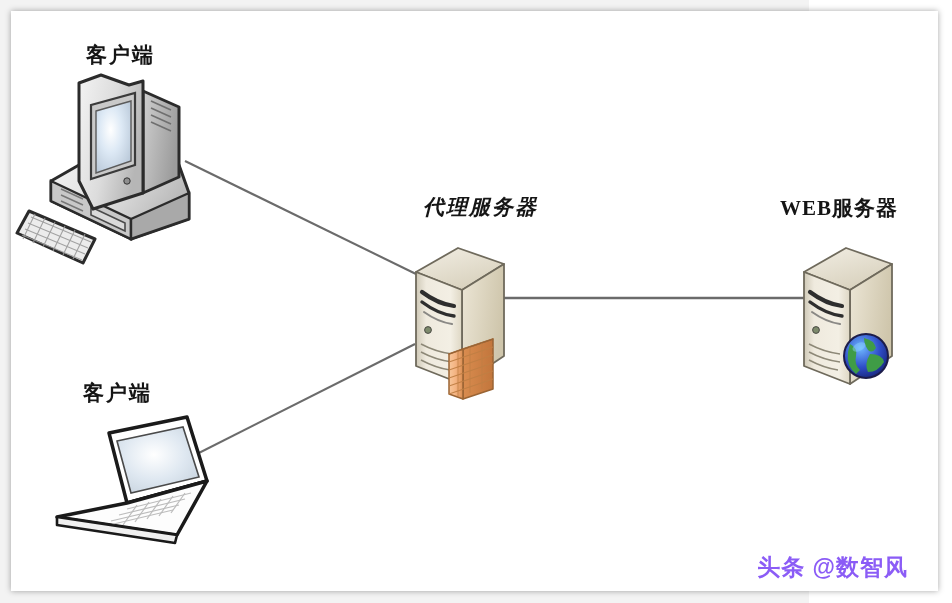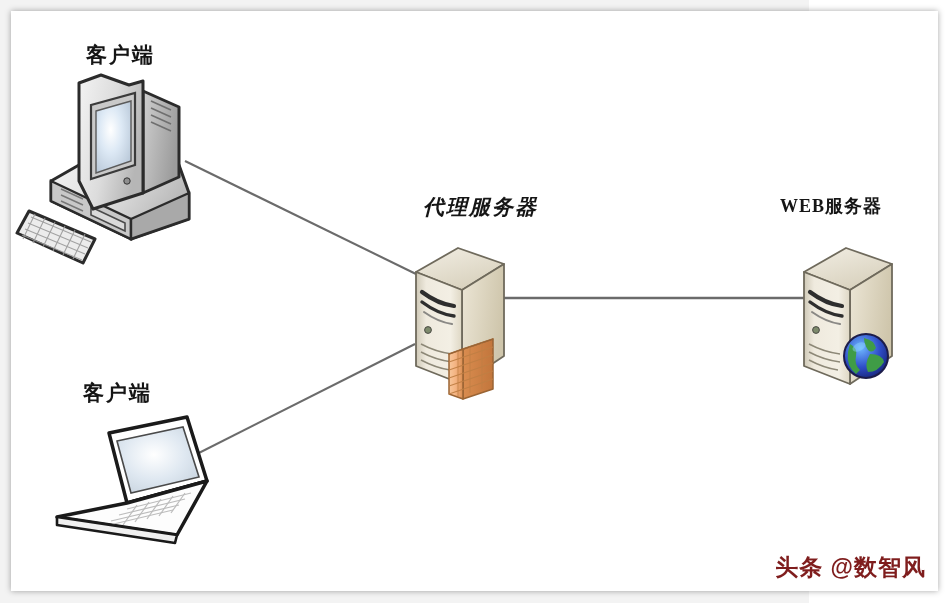--- a/index.html
+++ b/index.html
@@ -38,28 +38,28 @@
     position: absolute;
     font-family: "Liberation Serif", "DejaVu Serif", serif;
     color: #151515;
     white-space: nowrap;
     letter-spacing: 2px;
     font-weight: 600;
   }
   #label-client-top   { left: 75px;  top: 30px;  font-size: 21px; }
   #label-client-bottom{ left: 72px;  top: 368px; font-size: 21px; }
   #label-proxy        { left: 412px; top: 182px; font-size: 21px; font-style: italic; }
-  #label-web          { left: 769px; top: 183px; font-size: 18px; letter-spacing: 1px; text-align: center;}
+  #label-web          { left: 769px; top: 183px; font-size: 21px; letter-spacing: 1px; text-align: center;}
   #watermark {
     position: absolute;
-    right: 12px;
+    right: 30px;
     bottom: 8px;
     font-size: 23px;
     font-family: "Liberation Sans", "DejaVu Sans", sans-serif;
-    color: #7f1d1d;
+    color: #8b5cf6;
     letter-spacing: 1px;
     font-weight: 700;
     white-space: nowrap;
   }
 </style>
 </head>
 <body>
 
 <div id="canvas">
   <div id="page">

